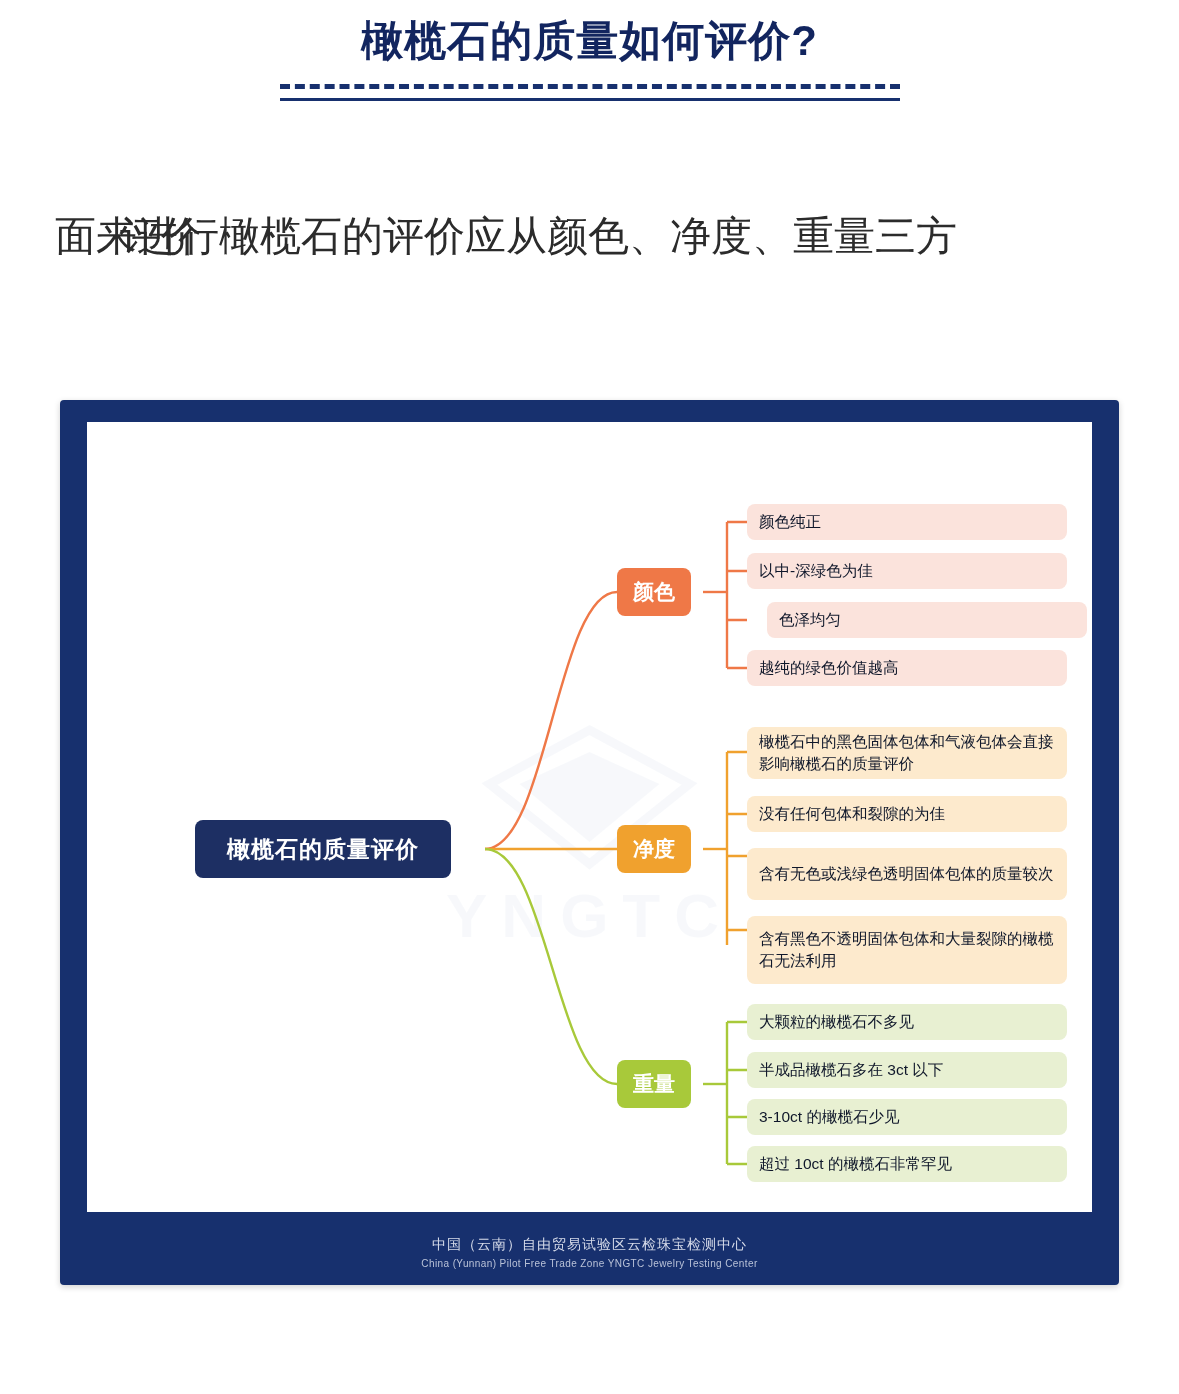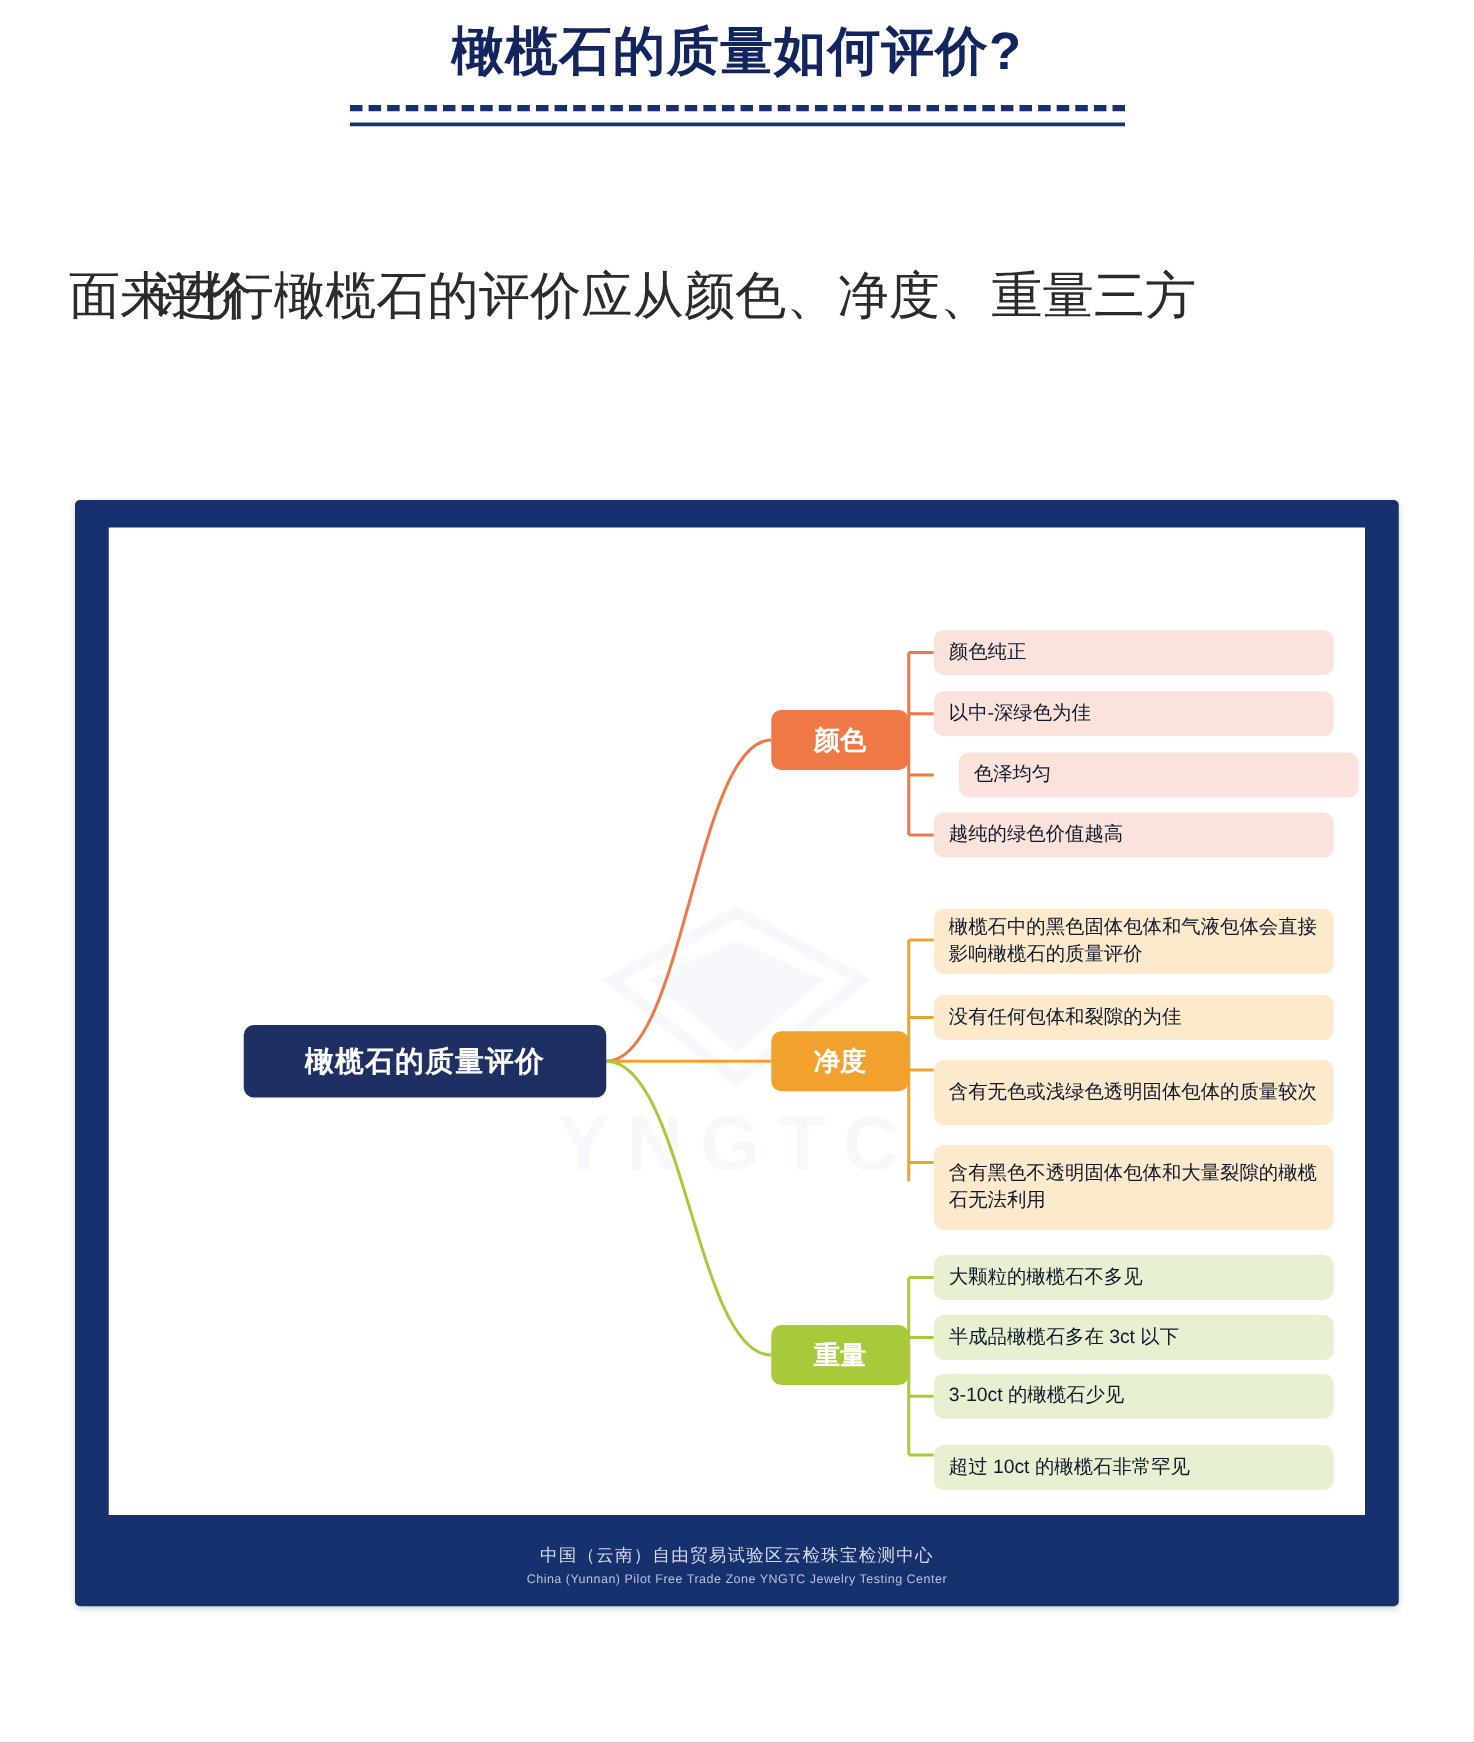--- a/index.html
+++ b/index.html
@@ -117,34 +117,34 @@
     left: 0; top: 0;
   }
 
   .node {
     position: absolute;
     box-sizing: border-box;
   }
   .root-node {
     left: 108px;
     top: 398px;
-    width: 290px;
+    width: 256px;
     height: 58px;
     background: #1d2f63;
     border-radius: 8px;
     color: #ffffff;
     font-size: 23px;
     font-weight: bold;
     display: flex;
     align-items: center;
     justify-content: center;
     letter-spacing: 1px;
   }
   .branch-node {
-    width: 110px;
+    width: 74px;
     height: 48px;
     border-radius: 8px;
     color: #ffffff;
     font-size: 21px;
     font-weight: bold;
     display: flex;
     align-items: center;
     justify-content: center;
   }
   .leaf-node {
@@ -240,21 +240,21 @@
       <div class="node branch-node" style="left:530px; top:403px; background:#f0a12e;">净度</div>
       <div class="node leaf-node" style="left:660px; top:305px; height:52px; background:#fdeacd;">橄榄石中的黑色固体包体和气液包体会直接影响橄榄石的质量评价</div>
       <div class="node leaf-node" style="left:660px; top:374px; height:36px; background:#fdeacd;">没有任何包体和裂隙的为佳</div>
       <div class="node leaf-node" style="left:660px; top:426px; height:52px; background:#fdeacd;">含有无色或浅绿色透明固体包体的质量较次</div>
       <div class="node leaf-node" style="left:660px; top:494px; height:68px; background:#fdeacd;">含有黑色不透明固体包体和大量裂隙的橄榄石无法利用</div>
 
       <div class="node branch-node" style="left:530px; top:638px; background:#a8c93a;">重量</div>
       <div class="node leaf-node" style="left:660px; top:582px; height:36px; background:#e8f0d2;">大颗粒的橄榄石不多见</div>
       <div class="node leaf-node" style="left:660px; top:630px; height:36px; background:#e8f0d2;">半成品橄榄石多在 3ct 以下</div>
       <div class="node leaf-node" style="left:660px; top:677px; height:36px; background:#e8f0d2;">3-10ct 的橄榄石少见</div>
-      <div class="node leaf-node" style="left:660px; top:724px; height:36px; background:#e8f0d2;margin-top:10px;">超过 10ct 的橄榄石非常罕见</div>
+      <div class="node leaf-node" style="left:660px; top:724px; height:36px; background:#e8f0d2;">超过 10ct 的橄榄石非常罕见</div>
     </div>
   </div>
 
   <div class="card-footer">
     <div class="footer-cn">中国（云南）自由贸易试验区云检珠宝检测中心</div>
     <div class="footer-en">China (Yunnan) Pilot Free Trade Zone  YNGTC Jewelry Testing Center</div>
   </div>
 </div>
 
 </body></html>

